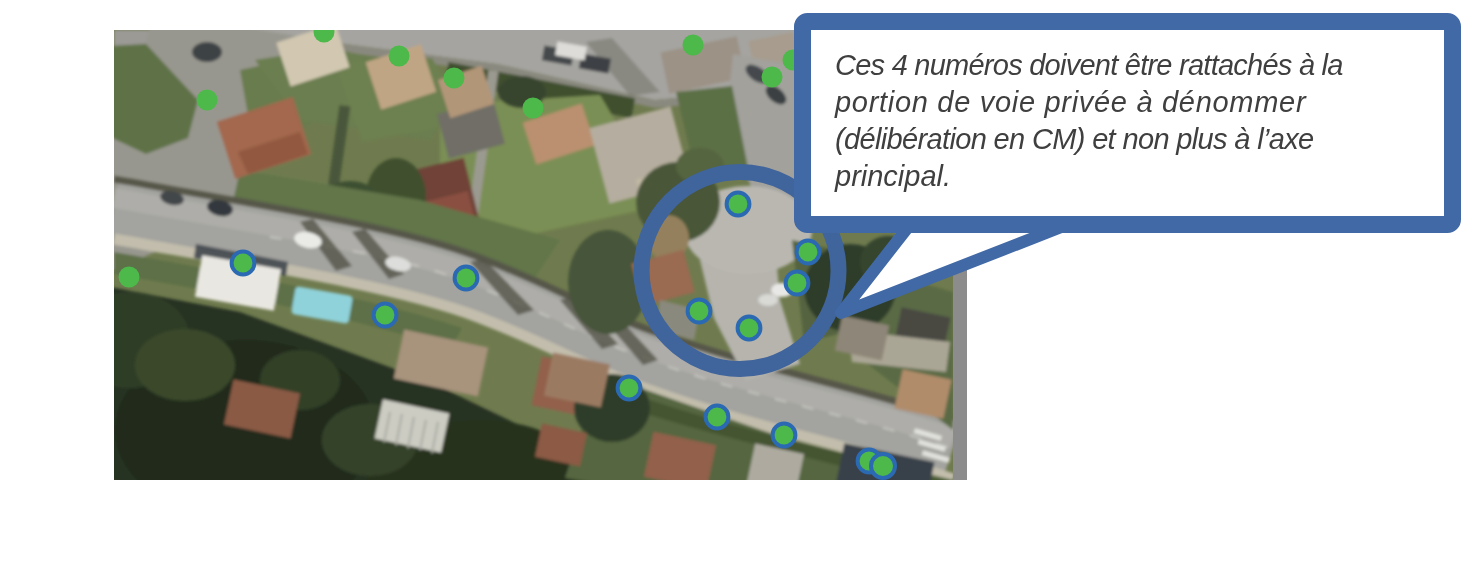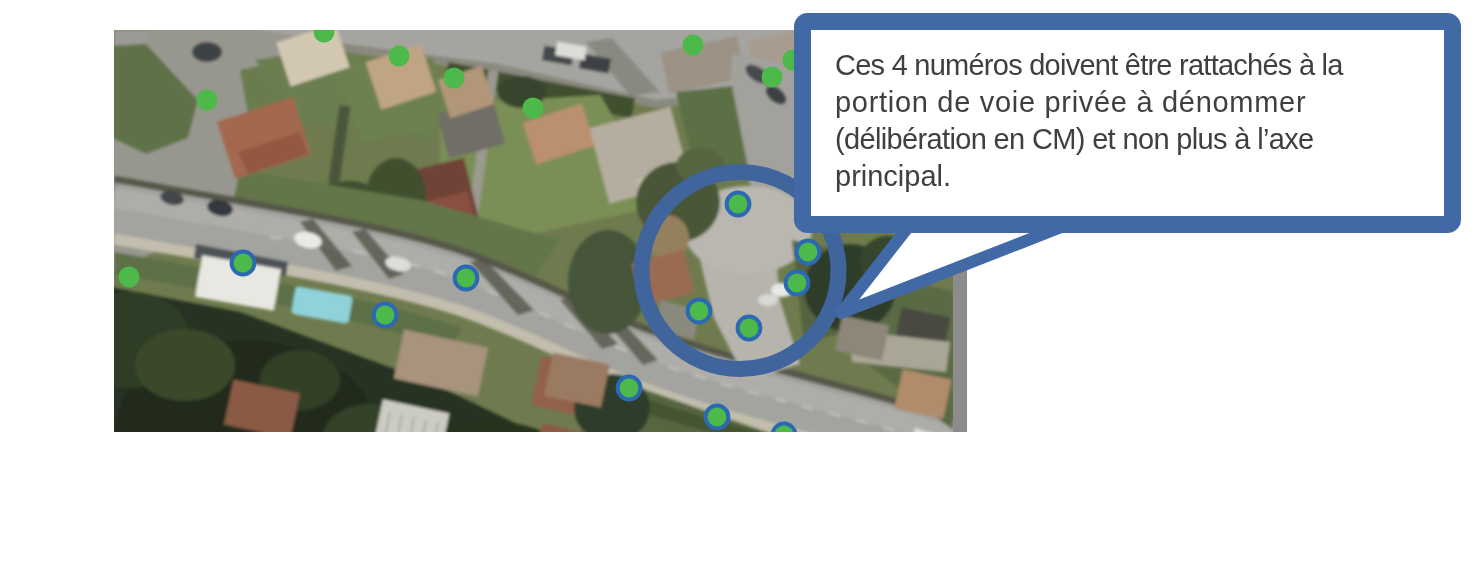--- a/index.html
+++ b/index.html
@@ -1,16 +1,16 @@
 <!DOCTYPE html>
 <html><head>
 <meta charset="utf-8">
 <style>
 html,body{margin:0;padding:0;background:#ffffff;}
-#page{position:relative;width:1482px;height:432px;background:#ffffff;overflow:hidden;font-family:"Liberation Sans",sans-serif;}
+#page{position:relative;width:1482px;height:480px;background:#ffffff;overflow:hidden;font-family:"Liberation Sans",sans-serif;font-style:italic;}
 </style>
 </head>
 <body>
 <div id="page">
 <svg width="1482" height="568" viewBox="0 0 1482 568">
 <defs>
 <clipPath id="photoclip">
           <rect x="114" y="30" width="839" height="503"></rect>
         </clipPath>
 <filter id="soft" x="-5%" y="-5%" width="110%" height="110%">

